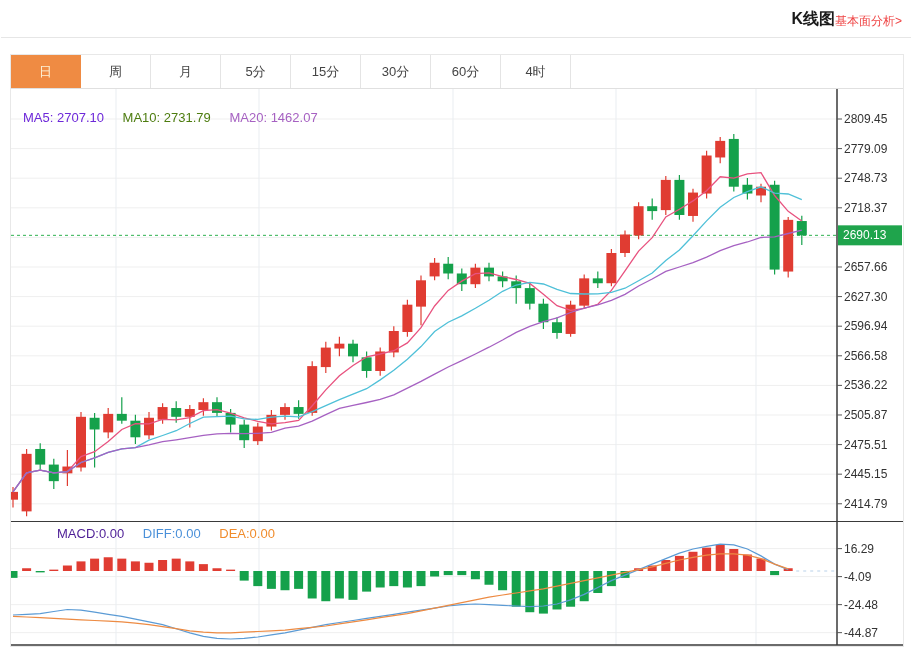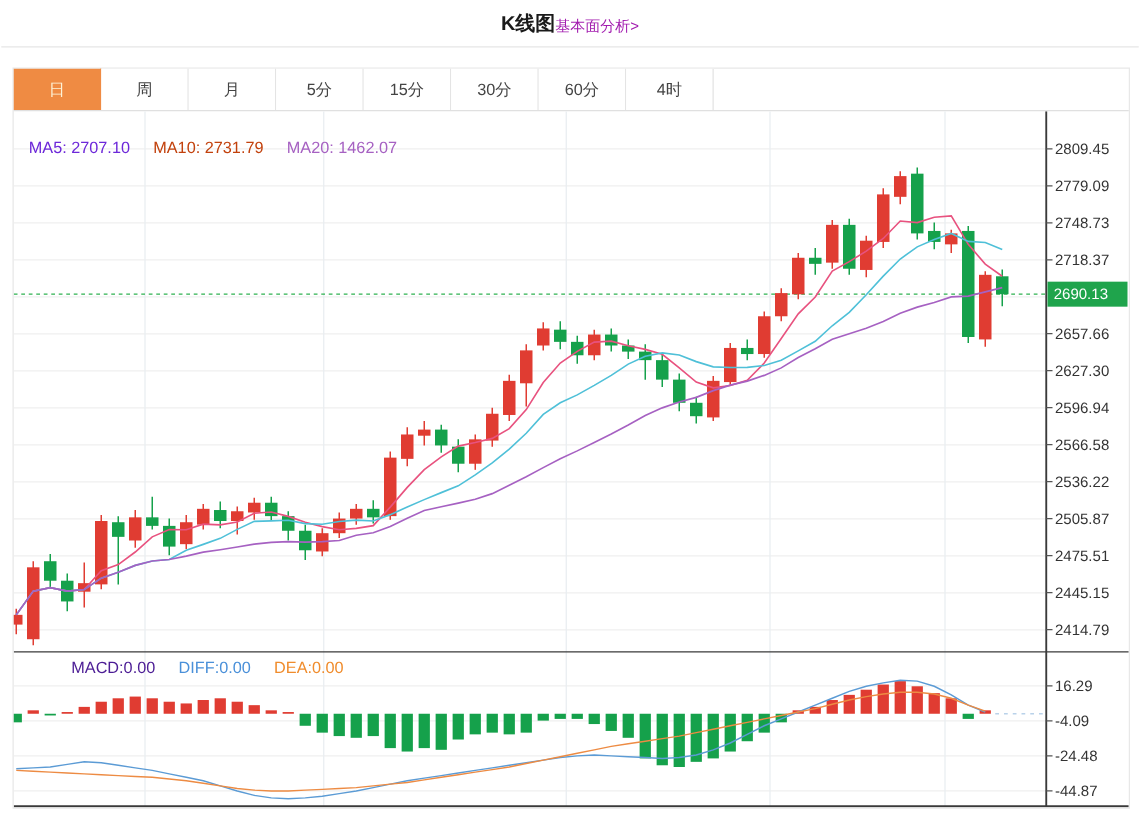--- a/index.html
+++ b/index.html
@@ -1,35 +1,35 @@
 <!DOCTYPE html>
 <html><head>
 <meta charset="utf-8">
 <style>
   html,body{margin:0;padding:0;background:#fff;width:912px;height:651px;overflow:hidden;
     font-family:"Liberation Sans","DejaVu Sans",sans-serif;}
-  .titlebar{display:flex;justify-content:center;align-items:flex-end;padding:9px 10px 7px 10px;}
+  .titlebar{display:flex;justify-content:flex-end;align-items:flex-end;padding:9px 10px 7px 10px;}
   .title{font-size:16px;font-weight:bold;color:#1a1a1a;}
-  .link{font-size:12px;color:#a21caf;text-decoration:none;cursor:pointer;}
+  .link{font-size:12px;color:#ef4444;text-decoration:none;cursor:pointer;}
   .divider{height:0;border-bottom:1px solid #e6e6e6;margin:0 1px;}
   .widget{position:relative;margin:16px 0 0 10px;width:892px;border:1px solid #e8e8e8;background:#fff;}
   .tabbar{display:flex;height:33px;border-bottom:1px solid #e0e0e0;}
   .tab{width:70px;box-sizing:border-box;text-align:center;line-height:33px;font-size:13px;color:#444;
     border-right:1px solid #e4e4e4;cursor:pointer;background:#fff;}
   .tab.active{background:#ef8b43;color:#fdf3d8;border-right-color:#ef8b43;}
   .chart-body{position:relative;width:892px;height:557px;}
   .overlay{position:absolute;left:12px;font-size:13px;white-space:nowrap;pointer-events:none;}
   .row-ohlc{top:5px;}
   .row-ma{top:21px;}
   .row-macd{top:437px;left:46px;}
   .pair{margin-right:15px;}
   .lbl{color:#333;}
   .val-green{color:#2aa940;}
   .c-ma5{color:#6d28d9;}
-  .c-ma10{color:#c2410c;}
+  .c-ma10{color:#4d7c0f;}
   .c-ma20{color:#a661c2;}
   .c-macd{color:#4c1d95;}
   .c-diff{color:#4a90d9;}
   .c-dea{color:#f08c2c;margin-top:44px;}
   svg text{font-family:"Liberation Sans","DejaVu Sans",sans-serif;}
 </style>
 </head>
 <body>
 
 <div class="titlebar">

